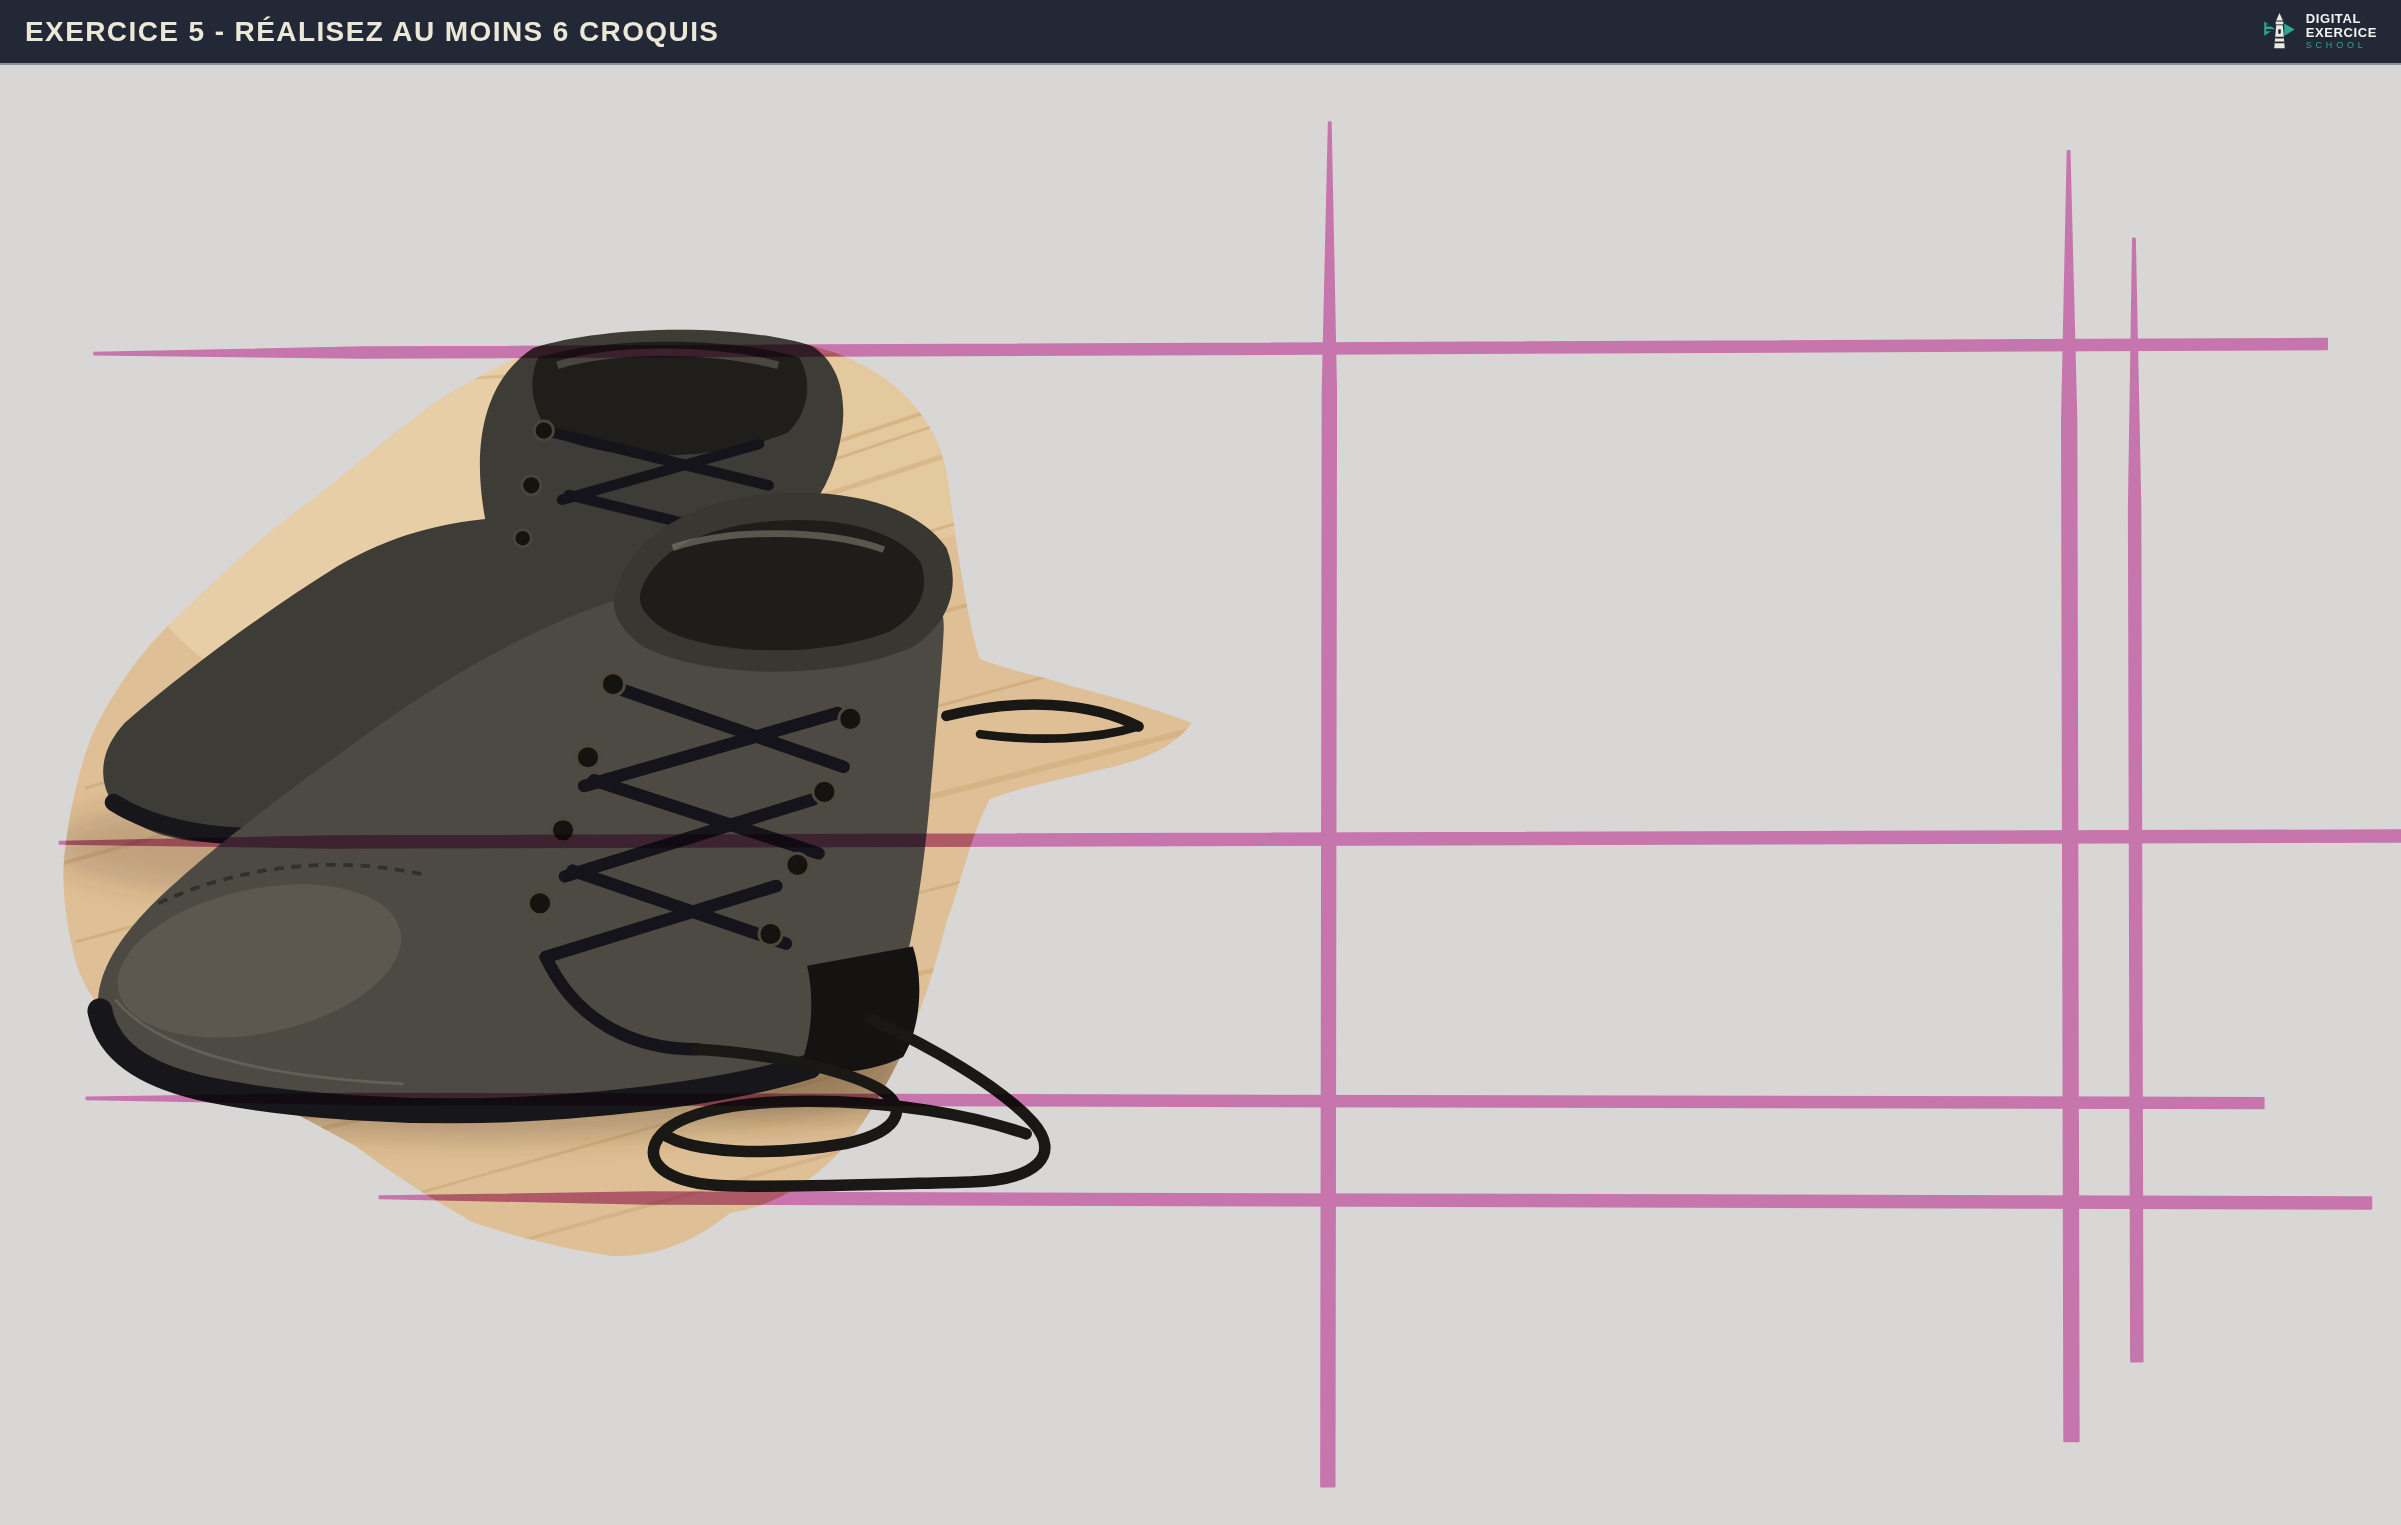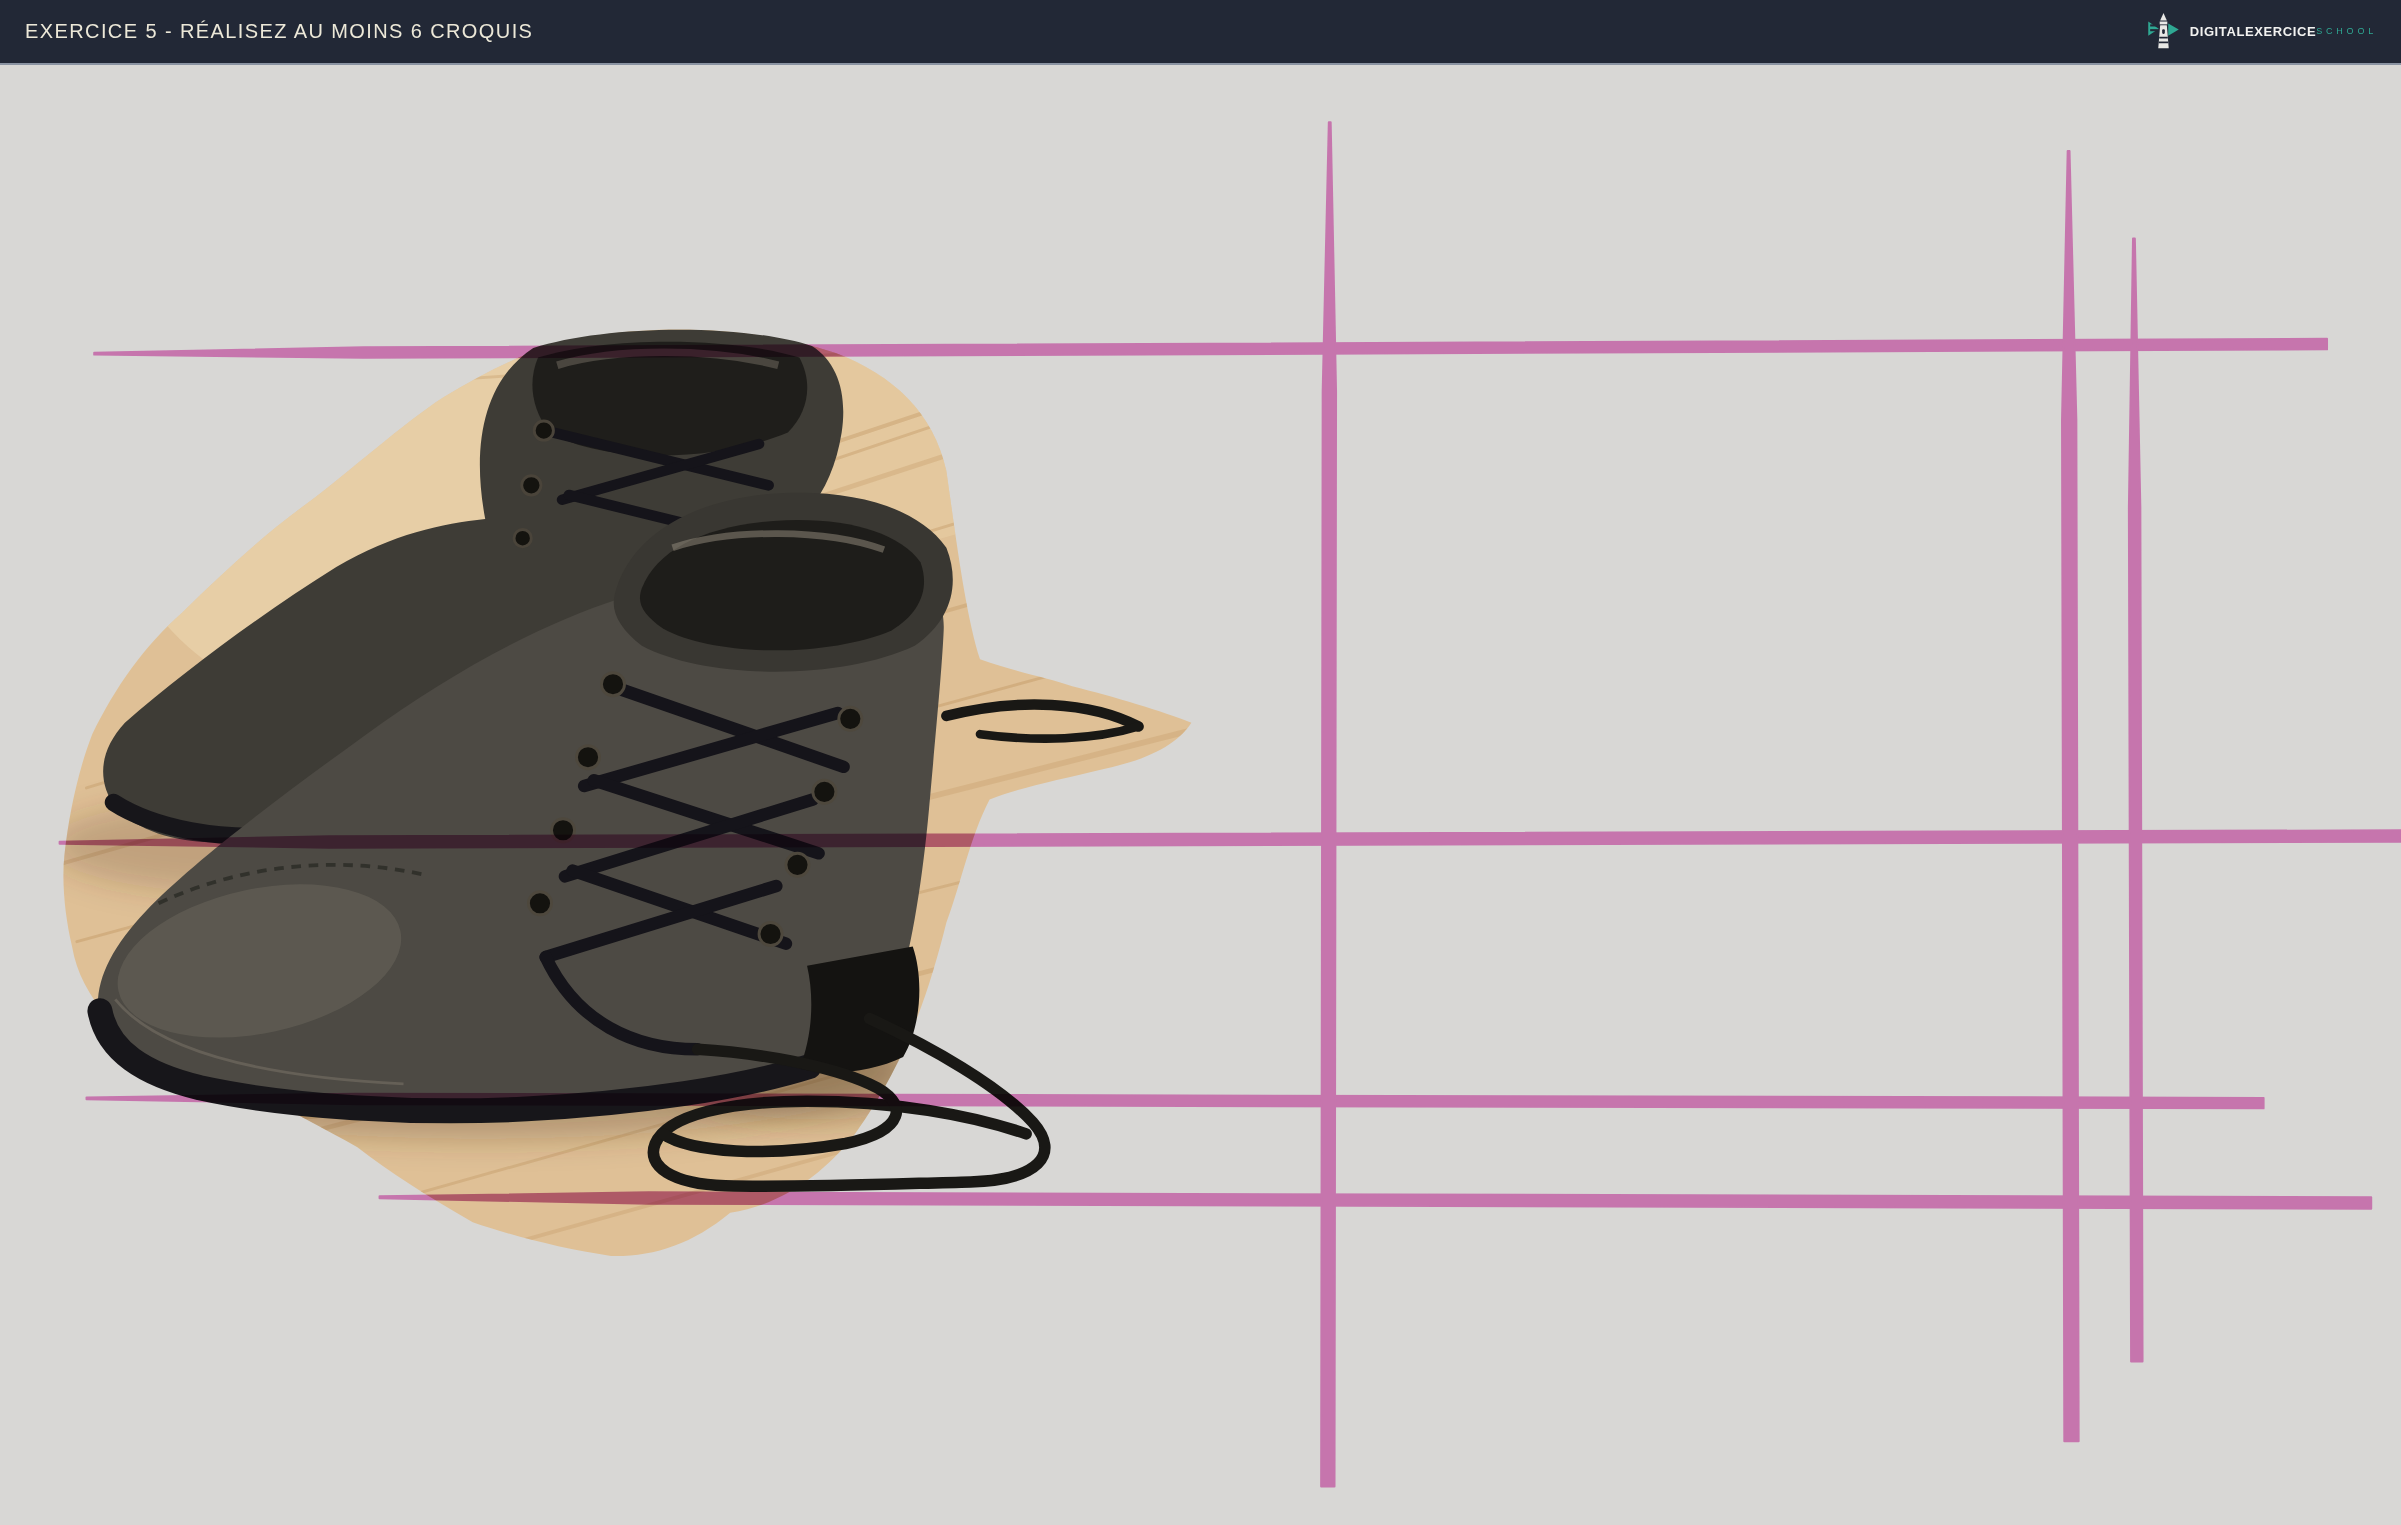--- a/index.html
+++ b/index.html
@@ -8,25 +8,25 @@
     background:#d8d7d5;font-family:"Liberation Sans",sans-serif;
   }
   
   #header{
     position:absolute;top:0;left:0;width:2402px;height:65px;
     background:#222836;border-bottom:2.9px solid #8a93a2;
     display:flex;align-items:center;justify-content:space-between;
     box-sizing:border-box;padding:0 25px;z-index:5;
   }
   #header .title{
-    color:#ece8d8;font-size:20px;font-weight:400;letter-spacing:1.4px;
+    color:#ece8d8;font-size:28px;font-weight:700;letter-spacing:1.4px;
     white-space:nowrap;
   }
   .logo{display:flex;align-items:center;gap:8.6px;}
-  .logo .words{display:flex;line-height:1.02;}
+  .logo .words{display:flex;flex-direction:column;line-height:1.02;}
   .logo .w1,.logo .w2{color:#f2f2f0;font-size:13px;font-weight:700;letter-spacing:0.6px;}
   .logo .w3{color:#2fa893;font-size:9px;font-weight:400;letter-spacing:3.8px;margin-top:2.4px;}
   
   #scene{position:absolute;top:0;left:0;z-index:1;}
   .guides{mix-blend-mode:multiply;opacity:.97;}
 </style>
 </head>
 <body>
 
 <div id="app">

